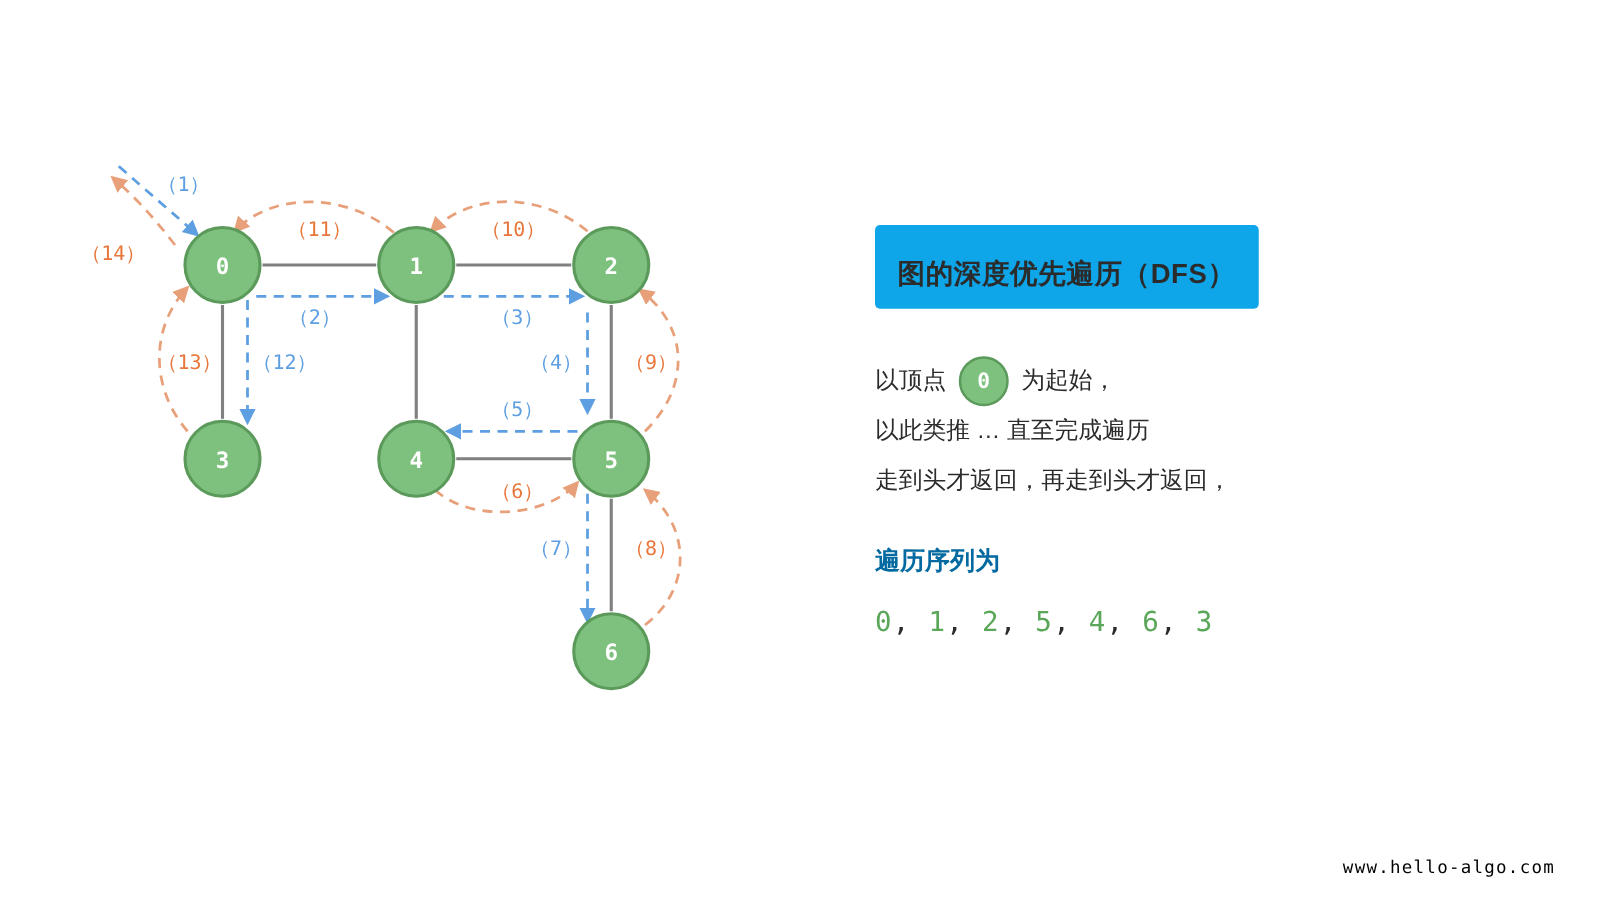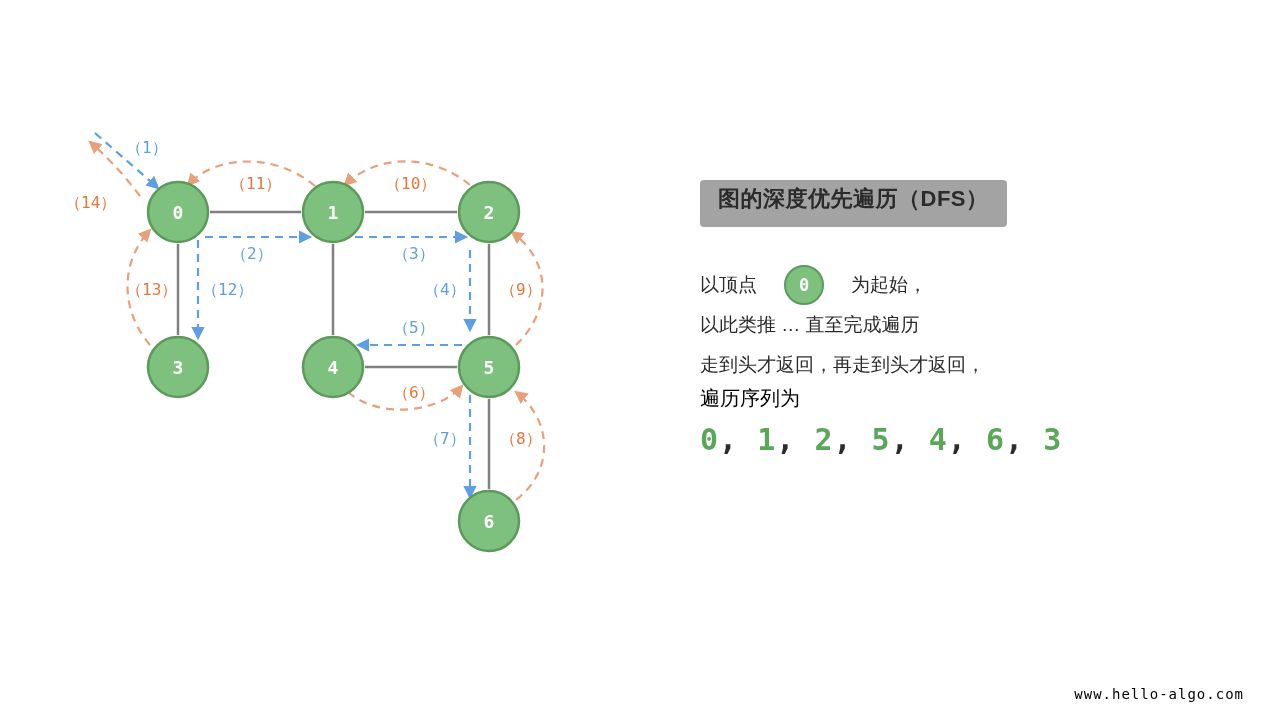--- a/index.html
+++ b/index.html
@@ -22,65 +22,65 @@
     height: 720px;
   }
   .panel {
     position: absolute;
     left: 700px;
     top: 180px;
     width: 520px;
   }
   .title-chip {
     display: inline-block;
-    background: #a3a3a3;
+    background: #0ea5e9;
     color: #2b2b2b;
     font-size: 22px;
     font-weight: bold;
-    padding: 4px 18px 13px 18px;
+    padding: 24px 18px 13px 18px;
     border-radius: 4px;
     letter-spacing: 0.5px;
   }
   .desc {
     margin-top: 38px;
     color: #2b2b2b;
     font-size: 19px;
     line-height: 40px;
   }
   .desc .row1 {
     display: flex;
     align-items: center;
-    gap: 17px;
   }
   .inline-node {
     display: inline-flex;
     align-items: center;
     justify-content: center;
     width: 40px;
     height: 40px;
     border-radius: 50%;
     background: #7ec17e;
     border: 2px solid #5b9a5b;
     color: #ffffff;
     font-family: "DejaVu Sans Mono", monospace;
     font-size: 17px;
     font-weight: bold;
     margin: 0 10px;
     box-sizing: border-box;
   }
   .seq-title {
+    margin-top: 30px;
     font-size: 20px;
+    font-weight: bold;
+    color: #0369a1;
+  }
+  .seq-values {
+    margin-top: 24px;
+    font-family: "DejaVu Sans Mono", monospace;
+    font-size: 22px;
     font-weight: normal;
-    color: #000000;
-  }
-  .seq-values {
-    margin-top: 10px;
-    font-family: "DejaVu Sans Mono", monospace;
-    font-size: 30px;
-    font-weight: bold;
     color: #5aa75a;
     letter-spacing: 1px;
   }
   .seq-values .comma {
     color: #2b2b2b;
   }
   .watermark {
     position: absolute;
     right: 36px;
     bottom: 18px;

